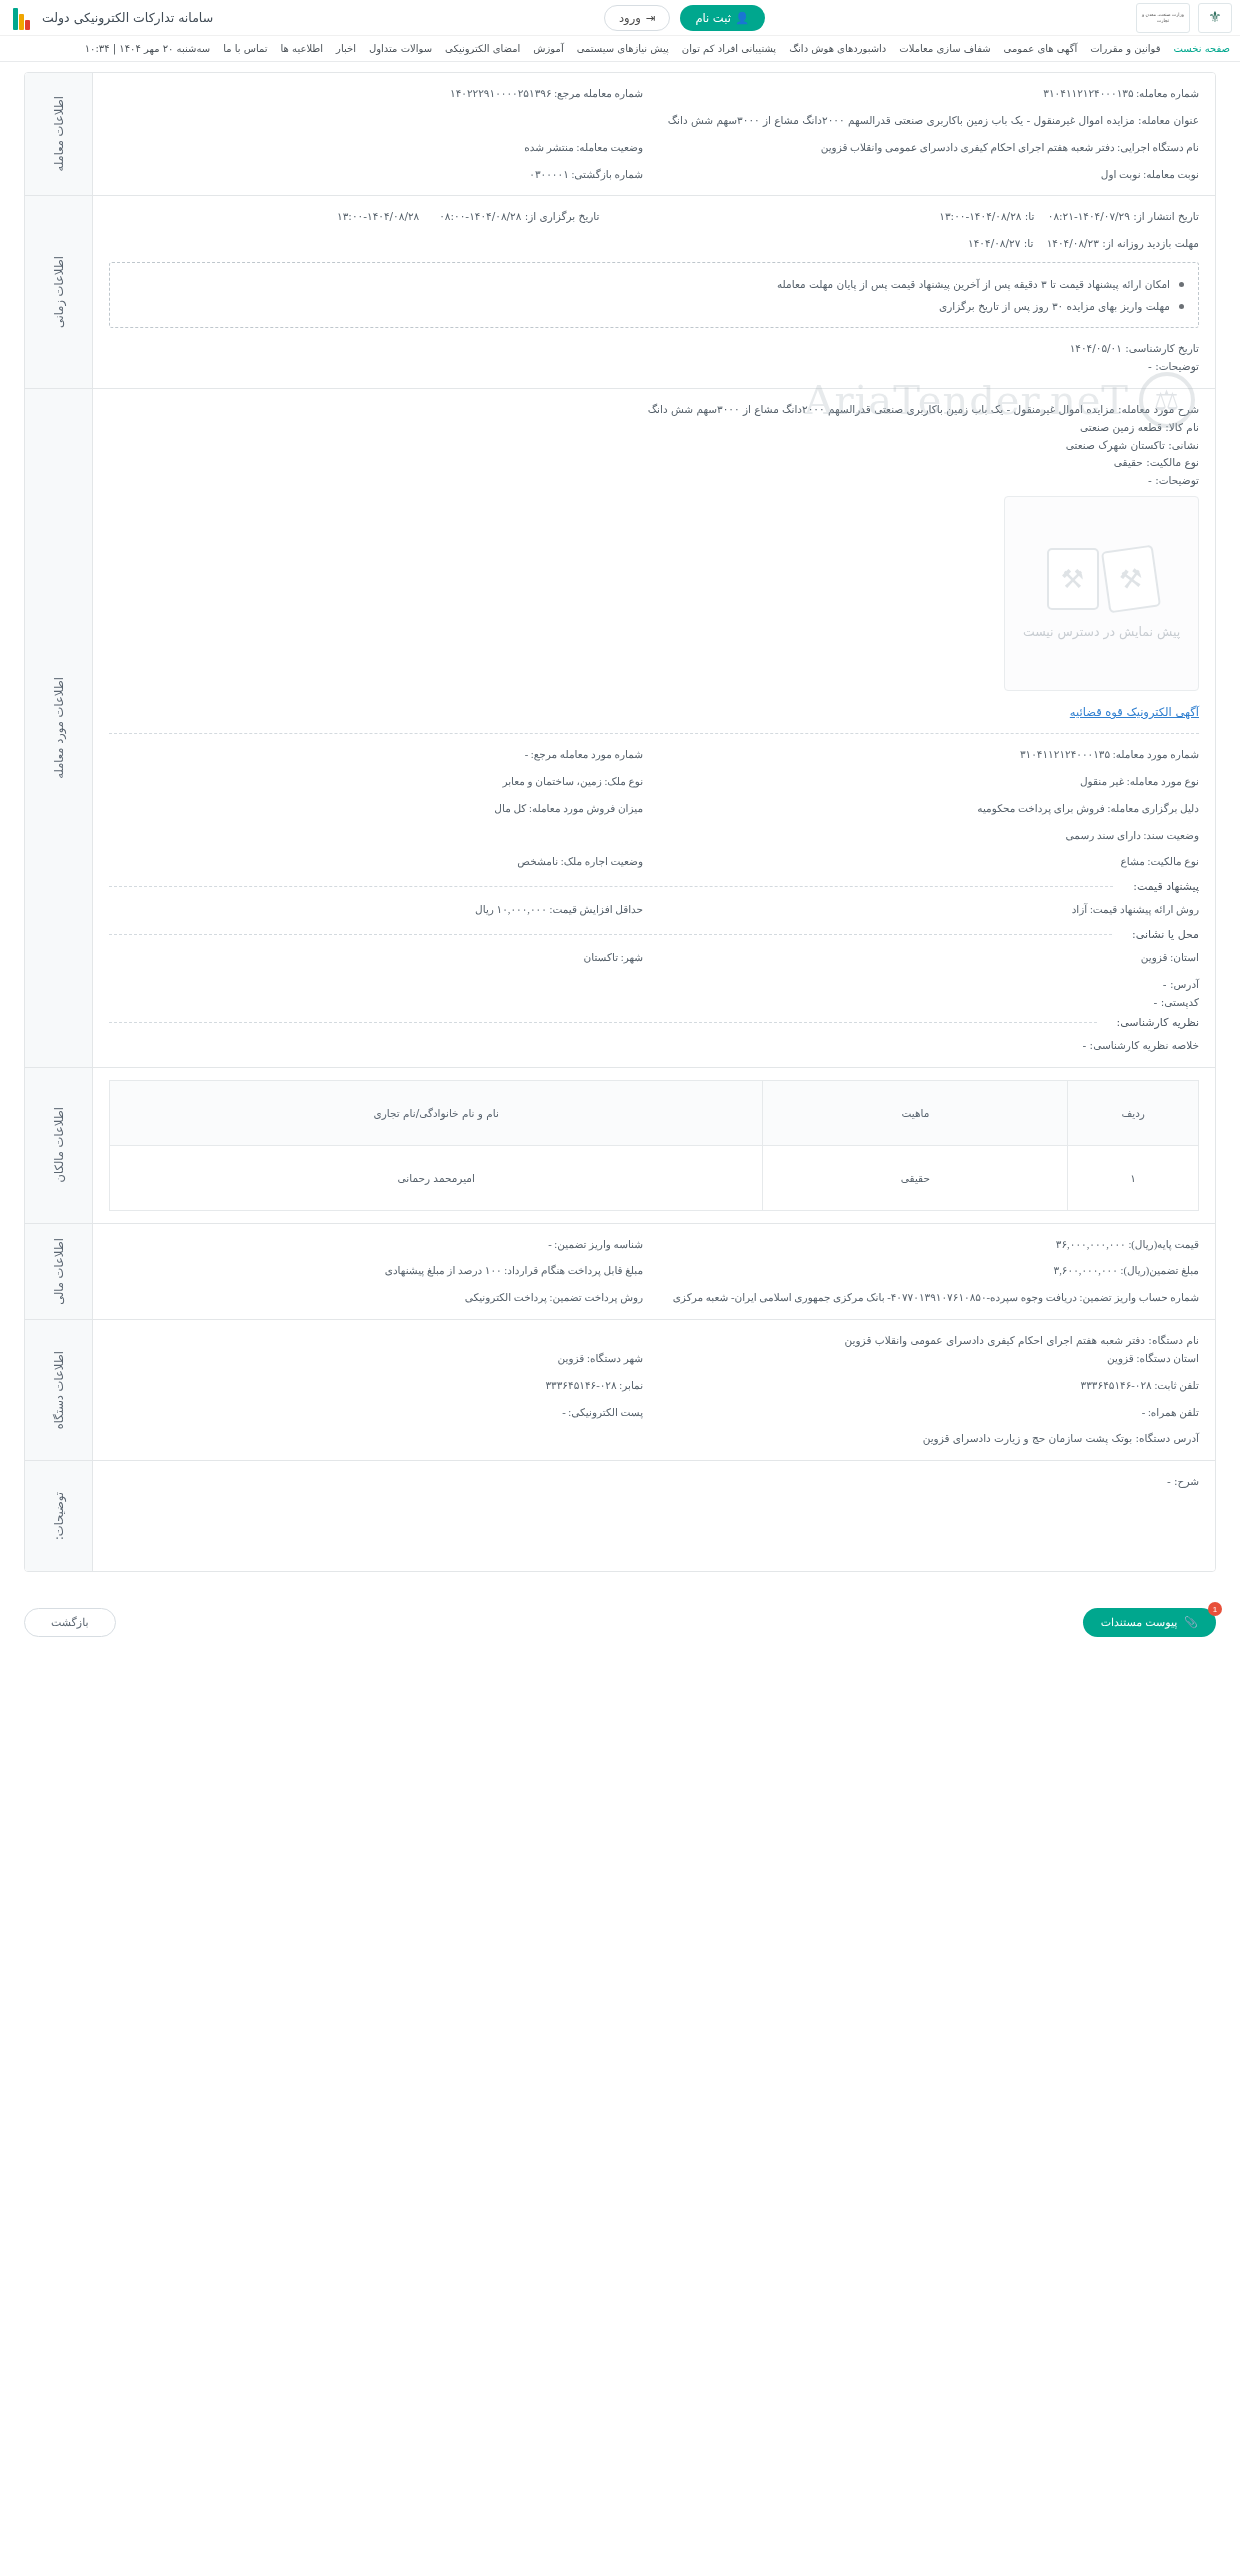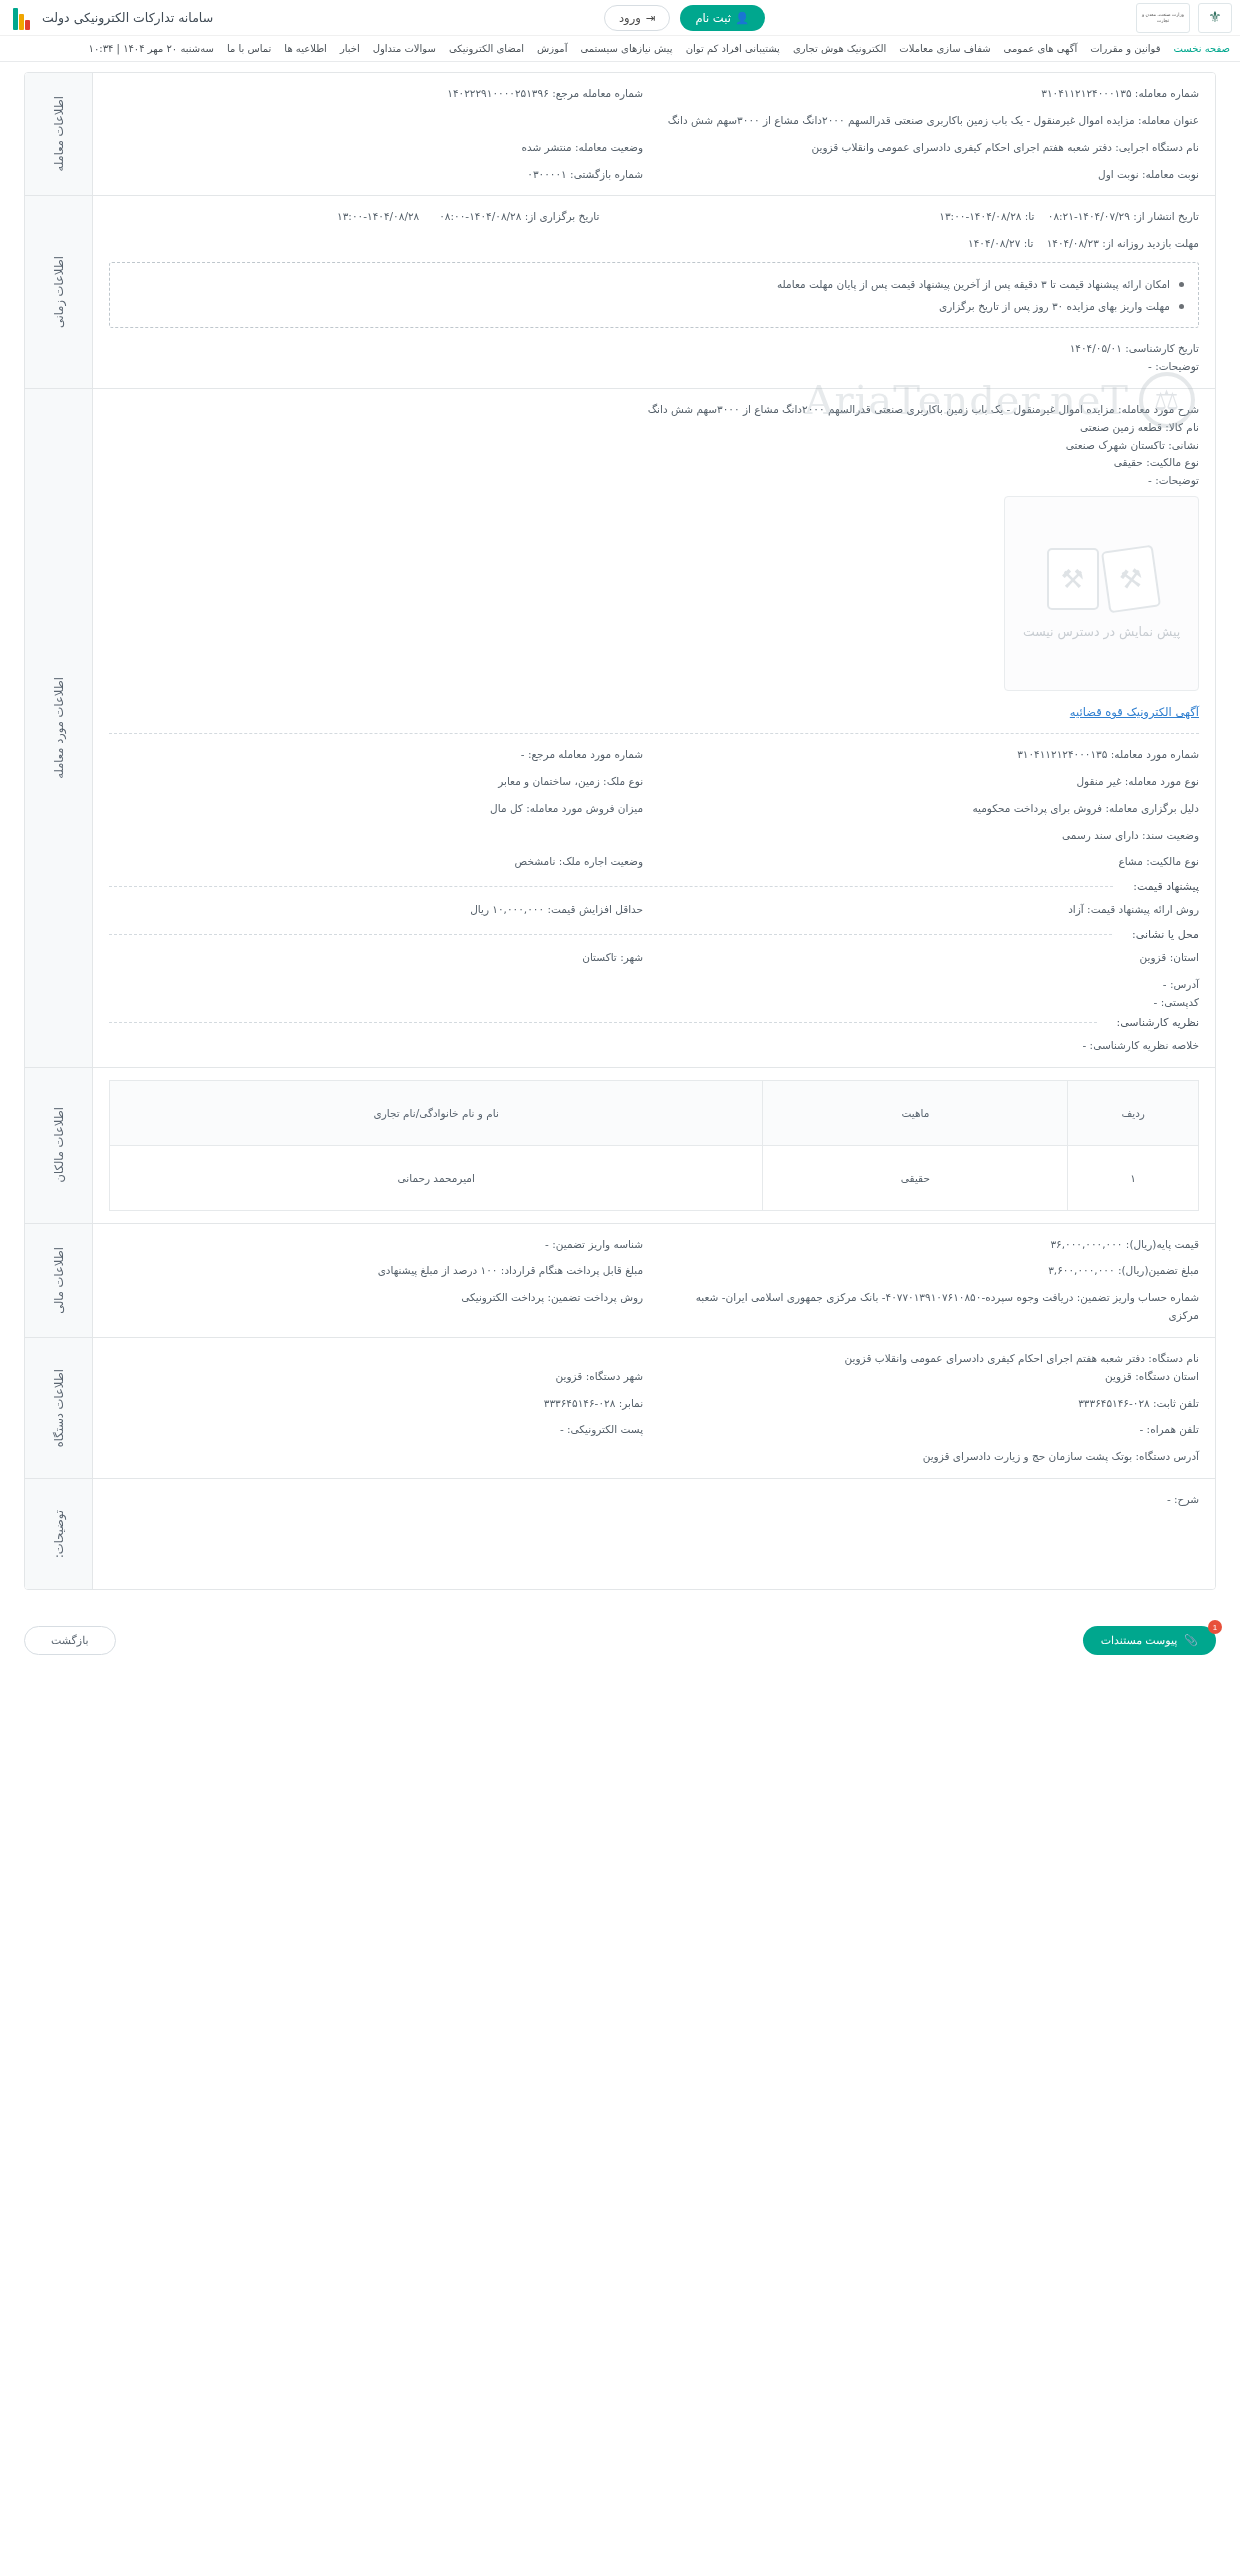--- a/index.html
+++ b/index.html
@@ -133,21 +133,21 @@
     gap: 20px;
     margin-bottom: 9px;
   }
   .fld {
     font-size: 10.5px;
     color: #55606a;
     line-height: 1.7;
     text-align: right;
   }
   .fld .v { color: #55606a; }
-  .fld.w50 { width: 49%; }
+  .fld.w50 { width: 49%; font-family: Liberation Serif, serif; }
 
   
   .notice {
     border: 1px dashed #bfc7cd;
     border-radius: 3px;
     padding: 10px 14px;
     margin: 8px 0 12px 0;
   }
   .notice li {
     list-style: none;
@@ -333,21 +333,21 @@
       <div class="bm-bar" style="height:22px;background:#00a78e;"></div>
     </div>
   </div>
 </div>
 
 <div class="navbar">
   <div class="nav-item active">صفحه نخست</div>
   <div class="nav-item">قوانین و مقررات</div>
   <div class="nav-item">آگهی های عمومی</div>
   <div class="nav-item">شفاف سازی معاملات</div>
-  <div class="nav-item">الکترونیک هوش تجاری</div>
+  <div class="nav-item">داشبوردهای هوش دانگ</div>
   <div class="nav-item">پشتیبانی افراد کم توان</div>
   <div class="nav-item">پیش نیازهای سیستمی</div>
   <div class="nav-item">آموزش</div>
   <div class="nav-item">امضای الکترونیکی</div>
   <div class="nav-item">سوالات متداول</div>
   <div class="nav-item">اخبار</div>
   <div class="nav-item">اطلاعیه ها</div>
   <div class="nav-item">تماس با ما</div>
   <div class="nav-item">سه‌شنبه ۲۰ مهر ۱۴۰۴  |  ۱۰:۳۴</div>
 </div>

